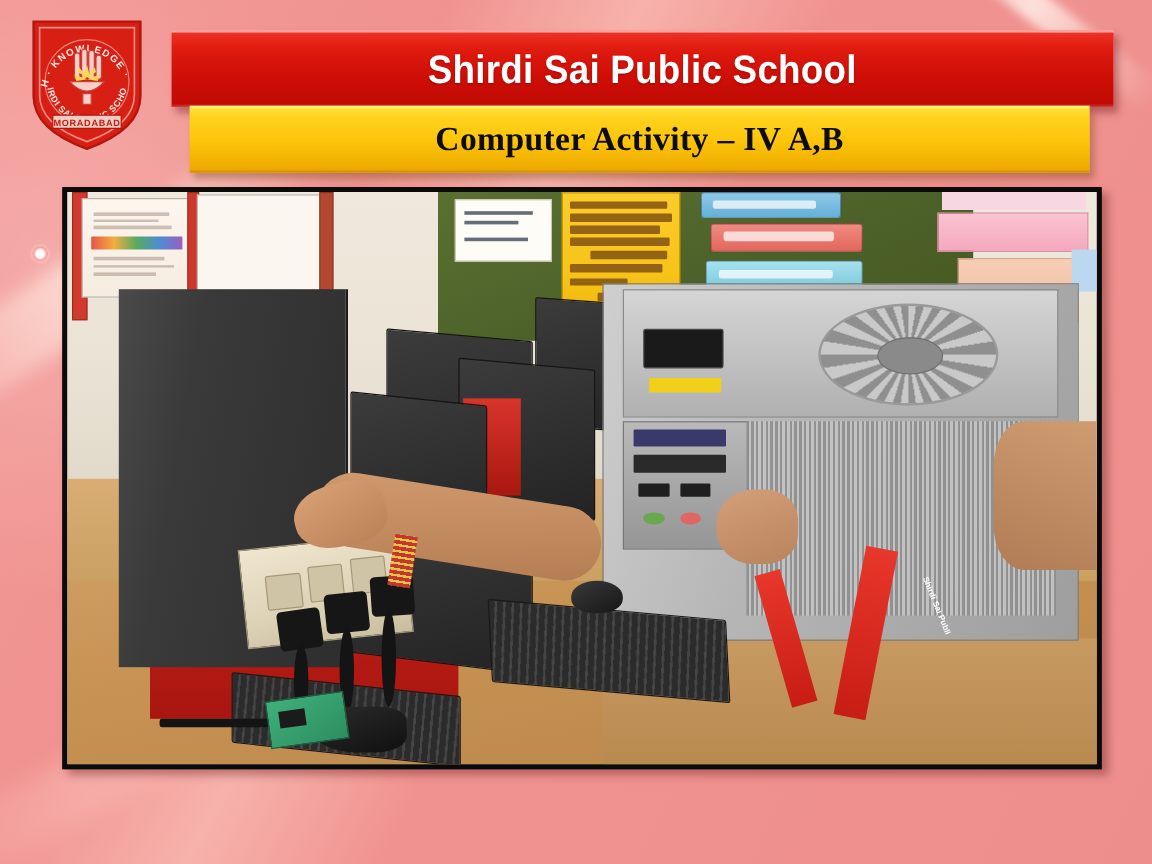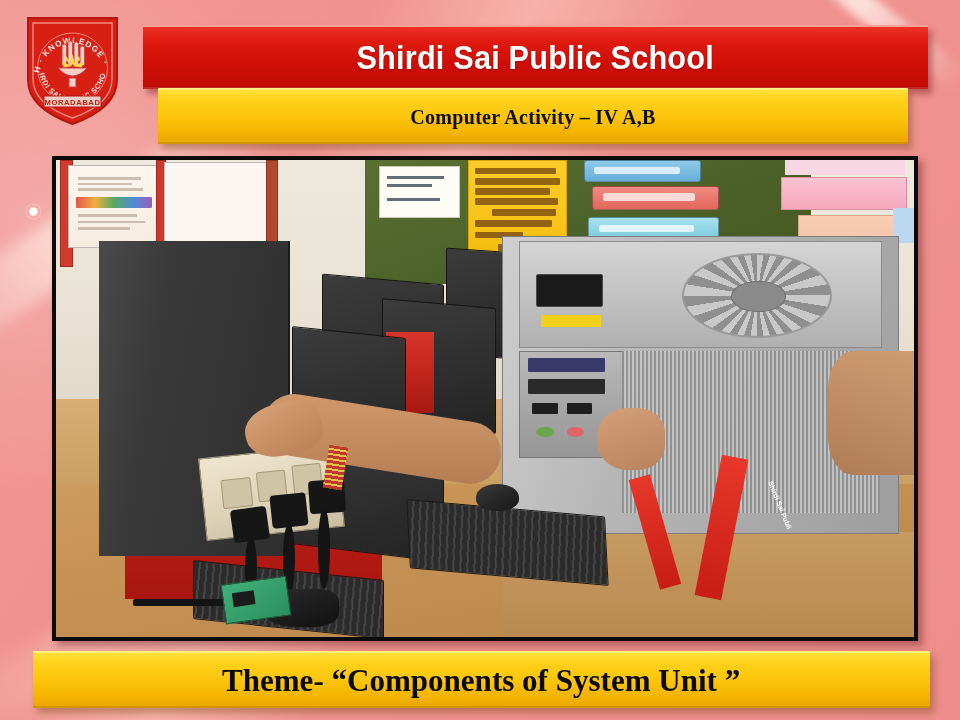--- a/index.html
+++ b/index.html
@@ -59,21 +59,21 @@
 
   
   .yellow-banner{
     position:absolute;left:158px;top:88px;width:750px;height:54px;
     background:linear-gradient(180deg,#ffe13a 0%,#ffd21c 16%,#fcc40a 52%,#f0ae00 88%,#e8a500 100%);
     border-top:2px solid #fff07a;
     box-shadow:4px 5px 6px rgba(120,70,20,.40), inset 0 -2px 0 rgba(160,100,0,.25);
     display:flex;align-items:center;justify-content:center;
   }
   .yellow-banner .txt{
-    color:#0d0d0d;font-size:20px;font-weight:bold;
+    color:#0d0d0d;font-size:28px;font-weight:bold;
     font-family:"Liberation Serif","DejaVu Serif",serif;
     white-space:nowrap;letter-spacing:.3px;
   }
 
   
   .theme-banner{
     position:absolute;left:33px;top:651px;width:897px;height:55px;
     background:linear-gradient(180deg,#ffe13a 0%,#ffd21c 16%,#fcc40a 52%,#f0ae00 88%,#e7a300 100%);
     border-top:2px solid #fff07a;
     box-shadow:4px 5px 7px rgba(120,70,20,.42), inset 0 -2px 0 rgba(160,100,0,.25);
@@ -502,17 +502,14 @@
         <div class="eye" style="left:43%;top:83.4%;width:2%;height:2%"></div>
         <div class="eye-w" style="left:50%;top:83%;width:4%;height:2.6%"></div>
         <div class="eye" style="left:51%;top:83.4%;width:2%;height:2%"></div>
       </div>
 
       <div class="arm-right"></div>
 
     </div>
   </div>
 
-  <div class="theme-banner">
-    <span class="txt">Theme- “Components of System Unit ”</span>
-  </div>
 
 </div>
 
 </body></html>

